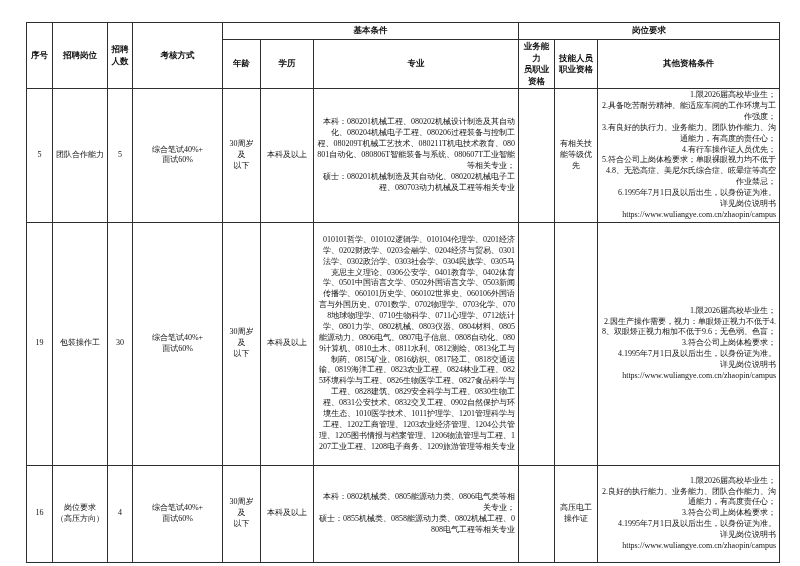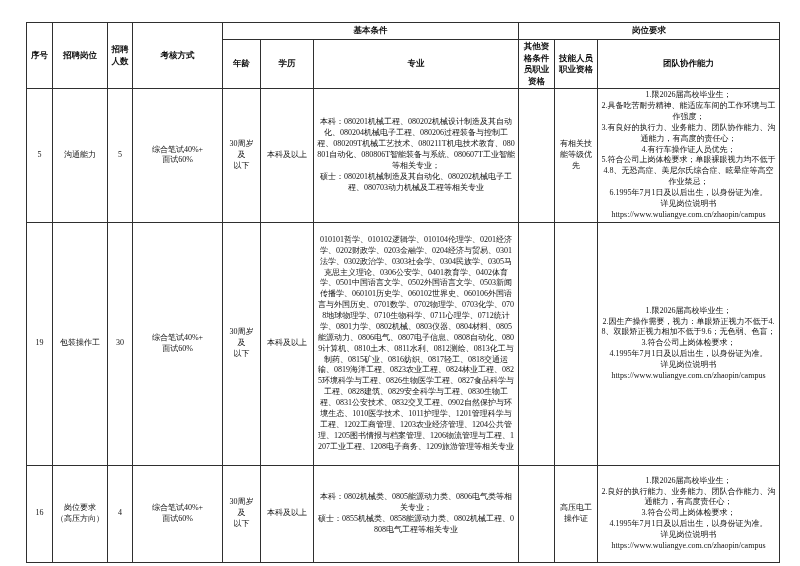--- a/index.html
+++ b/index.html
@@ -39,21 +39,21 @@
     font-weight: bold;
     text-align: center;
     white-space: pre-wrap;
     font-size: 8.5px;
   }
   table.recruit td {
     text-align: center;
     white-space: pre-wrap;
   }
   table.recruit td.cell-left {
-    text-align: center;
+    text-align: right;
   }
   tr.hdr-group { height: 17px; }
   tr.hdr-sub   { height: 27px; }
   tr.row-14    { height: 130px; }
   tr.row-15    { height: 243px; }
   tr.row-16    { height: 97px; }
 </style>
 </head>
 <body>
 
@@ -80,32 +80,32 @@
         <th rowspan="2">招聘
 人数</th>
         <th rowspan="2">考核方式</th>
         <th colspan="3">基本条件</th>
         <th colspan="3">岗位要求</th>
       </tr>
       <tr class="hdr-sub">
         <th>年龄</th>
         <th>学历</th>
         <th>专业</th>
-        <th>其他资格条件
+        <th>业务能力
 员职业资格</th>
         <th>技能人员
 职业资格</th>
-        <th>团队协作能力</th>
+        <th>其他资格条件</th>
       </tr>
     </thead>
 
     <tbody>
       <tr class="row-14">
         <td>5</td>
-        <td>沟通能力</td>
+        <td>团队合作能力</td>
         <td>5</td>
         <td>综合笔试40%+
 面试60%</td>
         <td>30周岁及
 以下</td>
         <td>本科及以上</td>
         <td class="cell-left">本科：080201机械工程、080202机械设计制造及其自动化、080204机械电子工程、080206过程装备与控制工程、080209T机械工艺技术、080211T机电技术教育、080801自动化、080806T智能装备与系统、080607T工业智能等相关专业；
 硕士：080201机械制造及其自动化、080202机械电子工程、080703动力机械及工程等相关专业</td>
         <td></td>
         <td>有相关技能等级优先</td>

